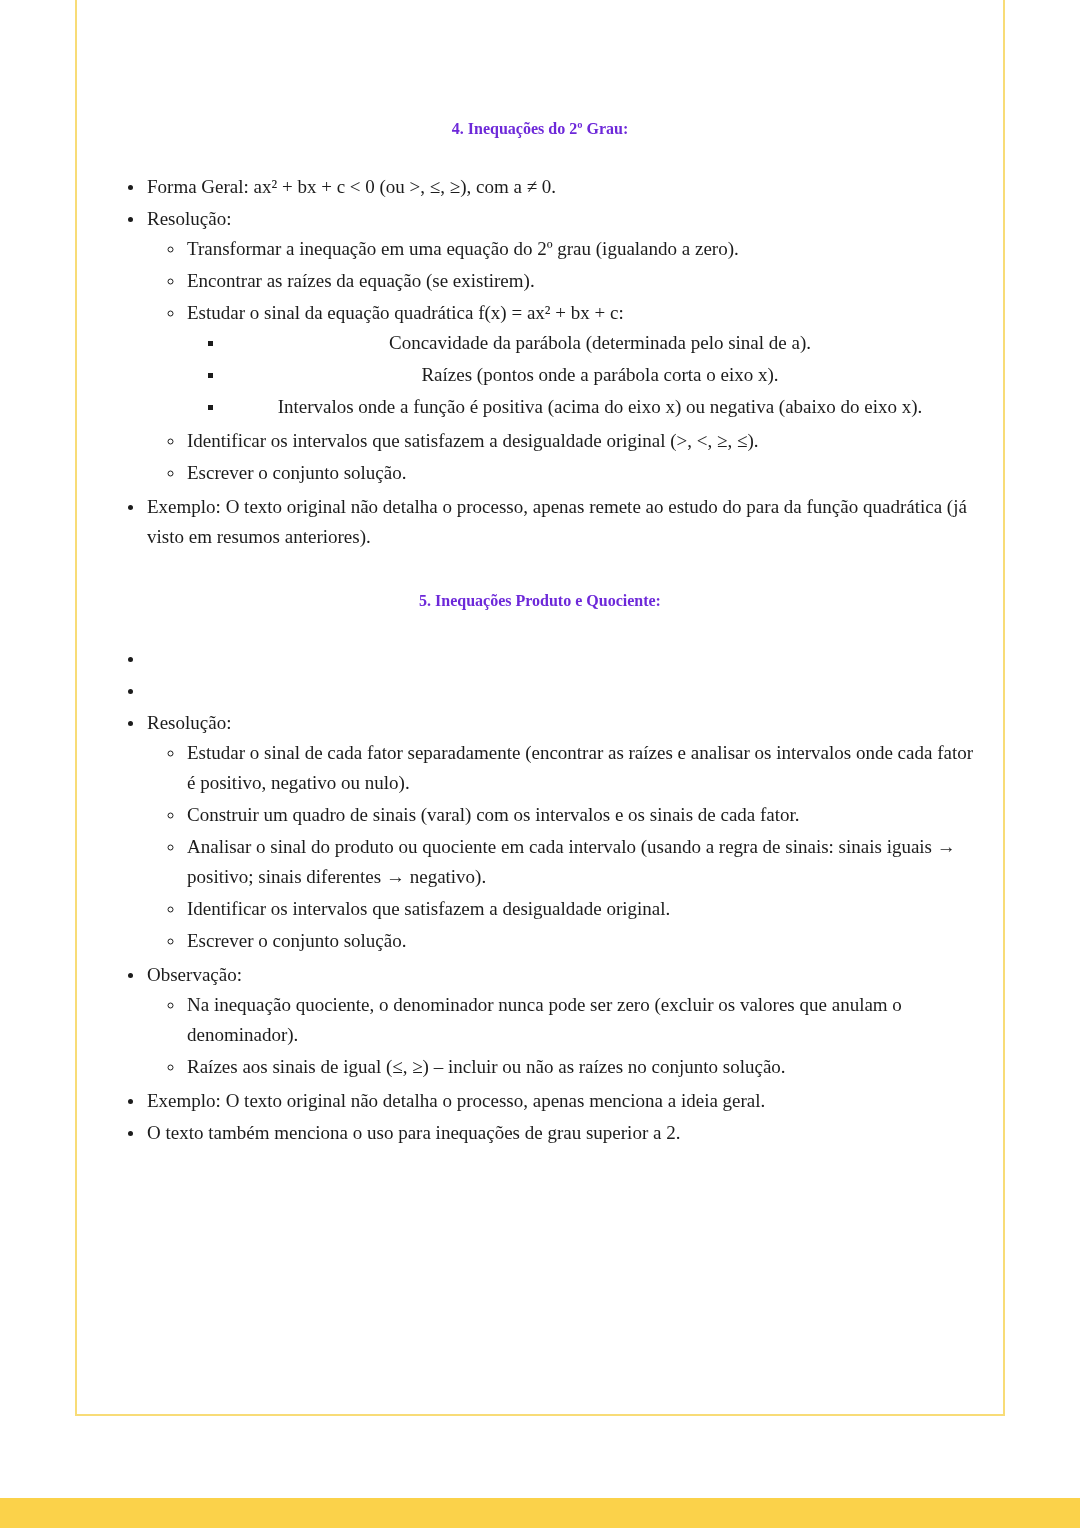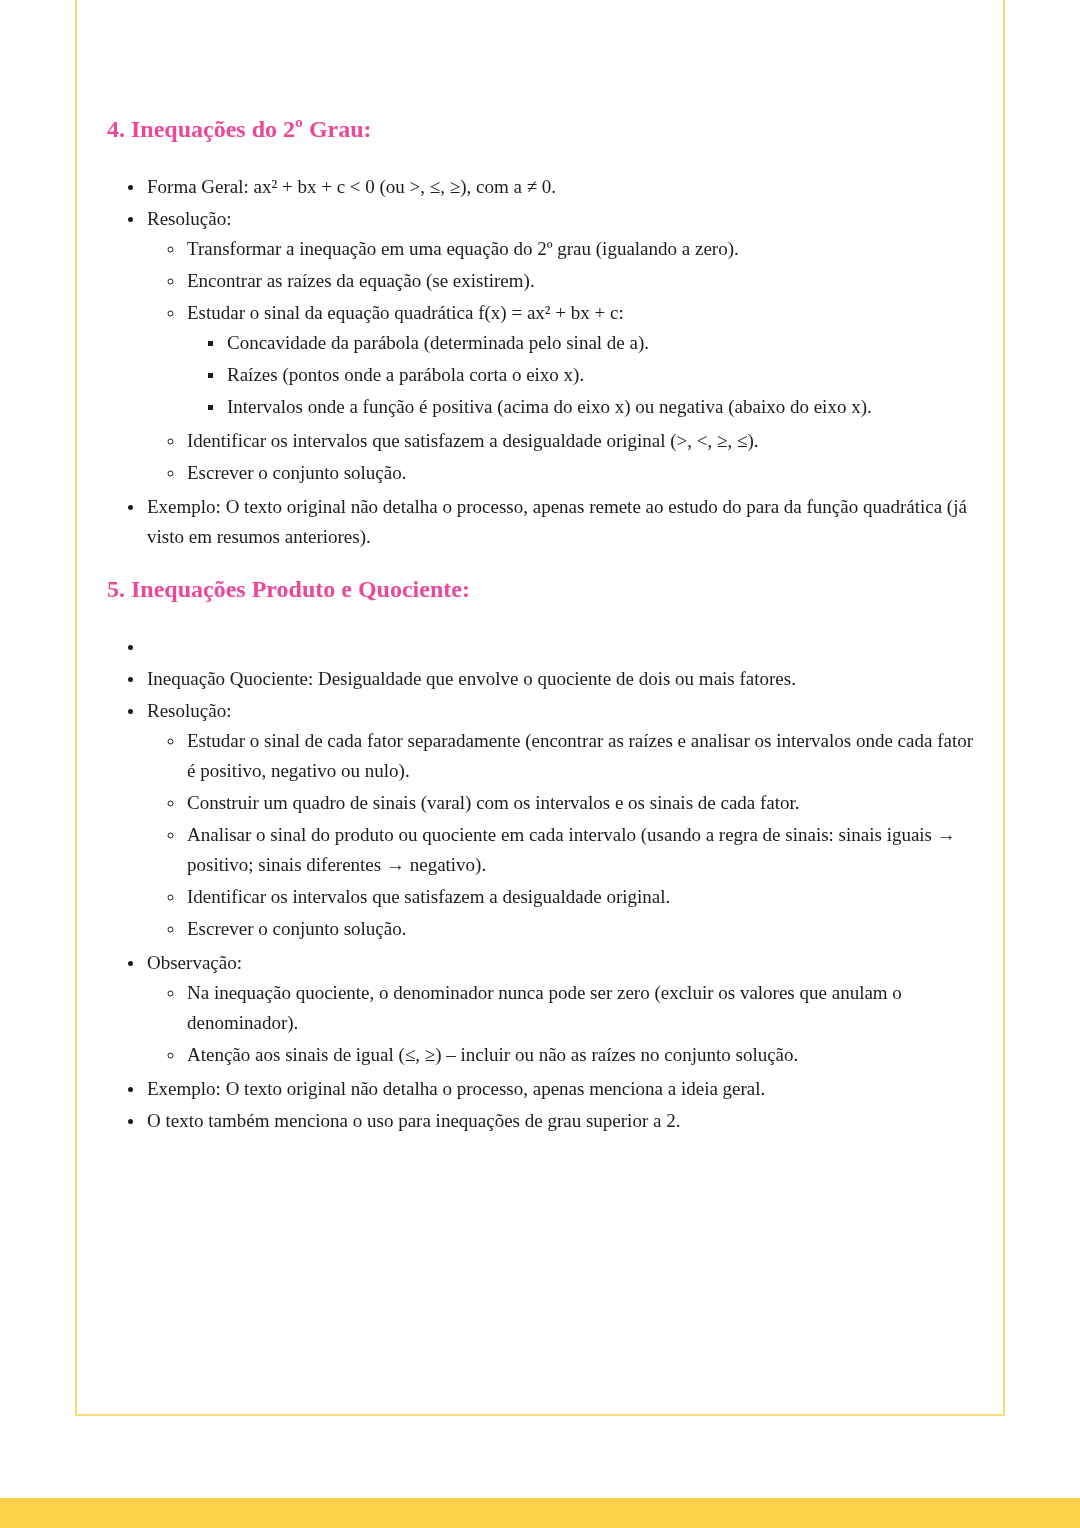--- a/index.html
+++ b/index.html
@@ -24,36 +24,37 @@
     border: 2px solid #f8dc77;
     background: #ffffff;
     box-sizing: border-box;
   }
   .page-content {
     padding: 136px 30px 0 30px;
     font-size: 19px;
     line-height: 30px;
   }
   h3.section-heading {
-    font-size: 24px;
+    font-size: 16px;
     line-height: 30px;
     font-weight: bold;
     margin: 0 0 28px 0;
-    color: #ec4899;
+    color: #6d28d9;
+    text-align: center;
   }
   h3.section-heading.spaced {
-    margin-top: 20px;
+    margin-top: 32px;
   }
   ul {
     margin: 0;
     padding-left: 38px;
   }
   ul.l1 { list-style-type: disc; }
   ul.l2 { list-style-type: circle; }
-  ul.l3 { list-style-type: square; }
+  ul.l3 { list-style-type: square; text-align: center; }
   li {
     margin: 0;
     padding: 0 0 2px 2px;
   }
   li::marker {
     color: #1c1c1c;
     font-size: 17px;
   }
   .bottom-bar {
     position: absolute;
@@ -90,35 +91,35 @@
         </ul>
       </li>
       <li><span>Exemplo: O texto original não detalha o processo, apenas remete ao estudo do para da função quadrática (já visto em resumos anteriores).</span></li>
     </ul>
 
     <h3 class="section-heading spaced">5. Inequações Produto e Quociente:</h3>
 
     <ul class="l1">
       <li>
       </li>
-      <li><span>Inequação Quociente: Desigualdade que envolve o quociente de dois ou mais fatores.</span>
+      <li>
       </li>
       <li><span>Resolução:</span>
         <ul class="l2">
           <li><span>Estudar o sinal de cada fator separadamente (encontrar as raízes e analisar os intervalos onde cada fator é positivo, negativo ou nulo).</span></li>
           <li><span>Construir um quadro de sinais (varal) com os intervalos e os sinais de cada fator.</span></li>
           <li><span>Analisar o sinal do produto ou quociente em cada intervalo (usando a regra de sinais: sinais iguais → positivo; sinais diferentes → negativo).</span></li>
           <li><span>Identificar os intervalos que satisfazem a desigualdade original.</span></li>
           <li><span>Escrever o conjunto solução.</span></li>
         </ul>
       </li>
       <li><span>Observação:</span>
         <ul class="l2">
           <li><span>Na inequação quociente, o denominador nunca pode ser zero (excluir os valores que anulam o denominador).</span></li>
-          <li><span>Atenção aos sinais de igual (≤, ≥) – incluir ou não as raízes no conjunto solução.</span></li>
+          <li><span>Raízes aos sinais de igual (≤, ≥) – incluir ou não as raízes no conjunto solução.</span></li>
         </ul>
       </li>
       <li><span>Exemplo: O texto original não detalha o processo, apenas menciona a ideia geral.</span></li>
       <li><span>O texto também menciona o uso para inequações de grau superior a 2.</span></li>
     </ul>
 
   </div>
 </div>
 
 <div class="bottom-bar"></div>

